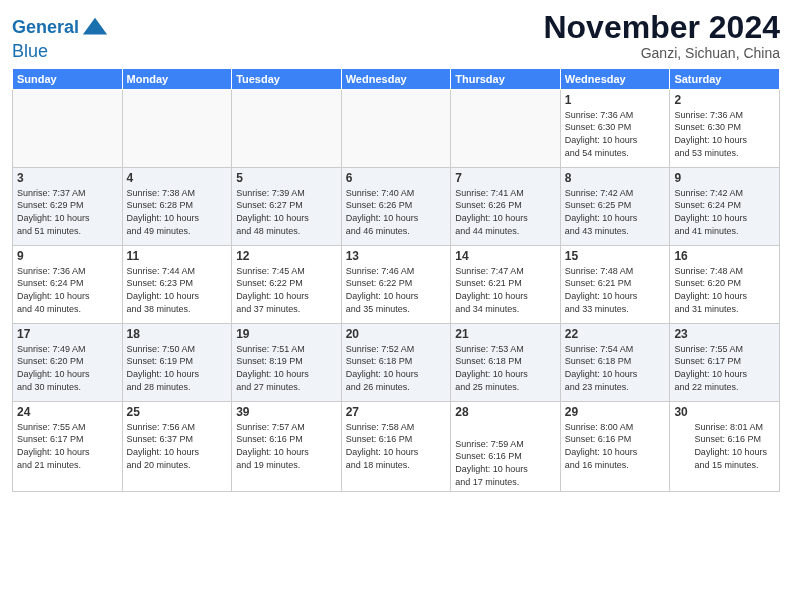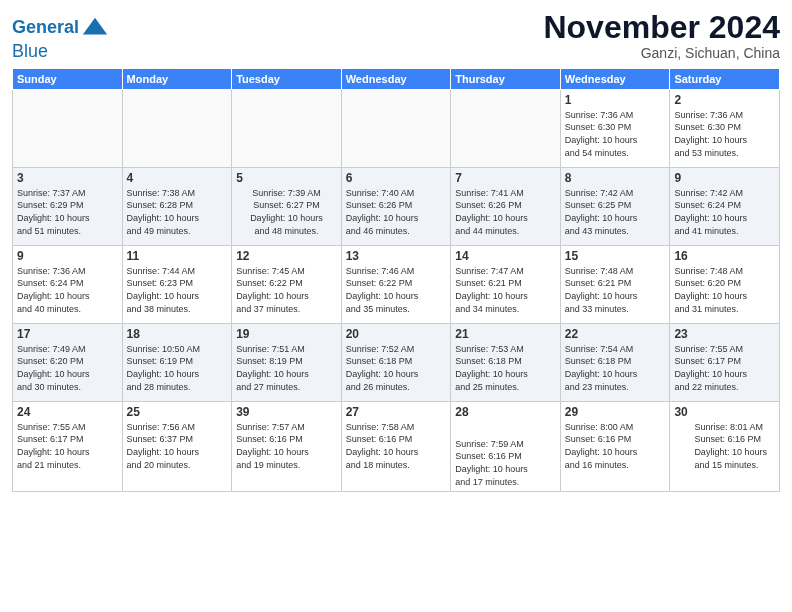--- a/index.html
+++ b/index.html
@@ -162,21 +162,21 @@
           </td>
           <td>
             <span class="day-num">4</span>
             <div class="day-info" style="white-space: pre-line;">Sunrise: 7:38 AM
 Sunset: 6:28 PM
 Daylight: 10 hours
 and 49 minutes.</div>
           </td>
           <td>
             <span class="day-num">5</span>
-            <div class="day-info" style="white-space: pre-line; text-align: center;">Sunrise: 7:39 AM
+            <div class="day-info" style="white-space: pre-line;">Sunrise: 7:39 AM
 Sunset: 6:27 PM
 Daylight: 10 hours
 and 48 minutes.</div>
           </td>
           <td>
             <span class="day-num">6</span>
             <div class="day-info" style="white-space: pre-line;">Sunrise: 7:40 AM
 Sunset: 6:26 PM
 Daylight: 10 hours
 and 46 minutes.</div>
@@ -257,21 +257,21 @@
         <tr>
           <td>
             <span class="day-num">17</span>
             <div class="day-info" style="white-space: pre-line;">Sunrise: 7:49 AM
 Sunset: 6:20 PM
 Daylight: 10 hours
 and 30 minutes.</div>
           </td>
           <td>
             <span class="day-num">18</span>
-            <div class="day-info" style="white-space: pre-line;">Sunrise: 10:50 AM
+            <div class="day-info" style="white-space: pre-line;">Sunrise: 7:50 AM
 Sunset: 6:19 PM
 Daylight: 10 hours
 and 28 minutes.</div>
           </td>
           <td>
             <span class="day-num">19</span>
             <div class="day-info" style="white-space: pre-line;">Sunrise: 7:51 AM
 Sunset: 8:19 PM
 Daylight: 10 hours
 and 27 minutes.</div>

